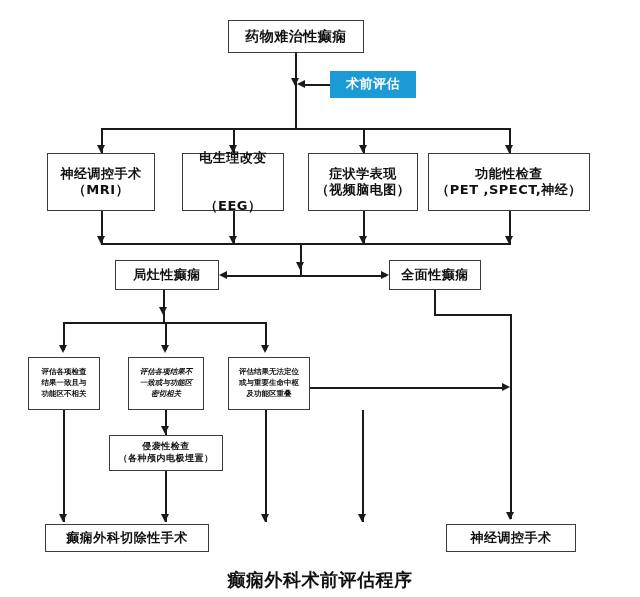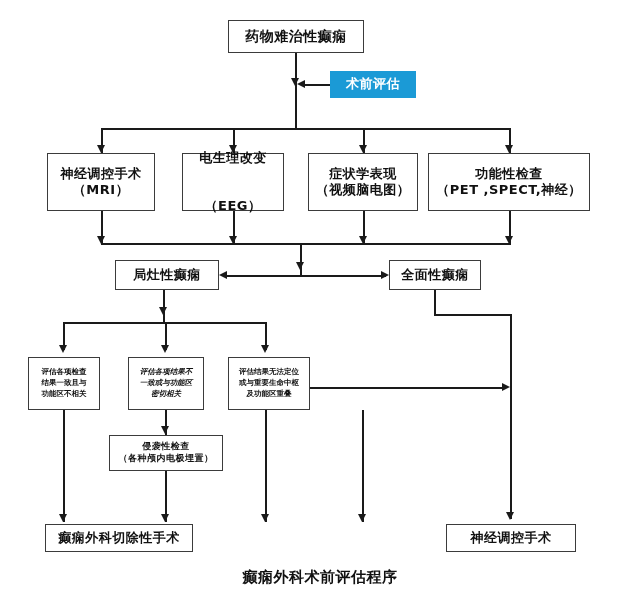--- a/index.html
+++ b/index.html
@@ -80,21 +80,21 @@
     border-left: 8px solid #1a1a1a;
   }
 
   
   #caption {
     position: absolute;
     left: 0;
     top: 568px;
     width: 640px;
     text-align: center;
-    font-size: 15px;
+    font-size: 18px;
     font-weight: bold;
     color: #111111;
     letter-spacing: 0.5px;
   }
 </style>
 </head>
 <body>
 
 <div id="canvas">
 
@@ -150,21 +150,21 @@
     <span>评估结果无法定位</span>
     <span>或与重要生命中枢</span>
     <span>及功能区重叠</span>
   </div>
 
   <div class="node tiny" style="left:109px; top:435px; width:114px; height:36px;">
     <span class="line1">侵袭性检查</span>
     <span class="line2">（各种颅内电极埋置）</span>
   </div>
 
-  <div class="node md" style="left:45px; top:524px; width:148px; height:28px;">
+  <div class="node md" style="left:45px; top:524px; width:164px; height:28px;">
     <span>癫痫外科切除性手术</span>
   </div>
 
 
   <div class="node md" style="left:446px; top:524px; width:130px; height:28px;">
     <span>神经调控手术</span>
   </div>
 
   <div class="ln v" style="left:295px; top:53px; height:75px;"></div>
   <div class="arrow down" style="left:291px; top:78px;"></div>

